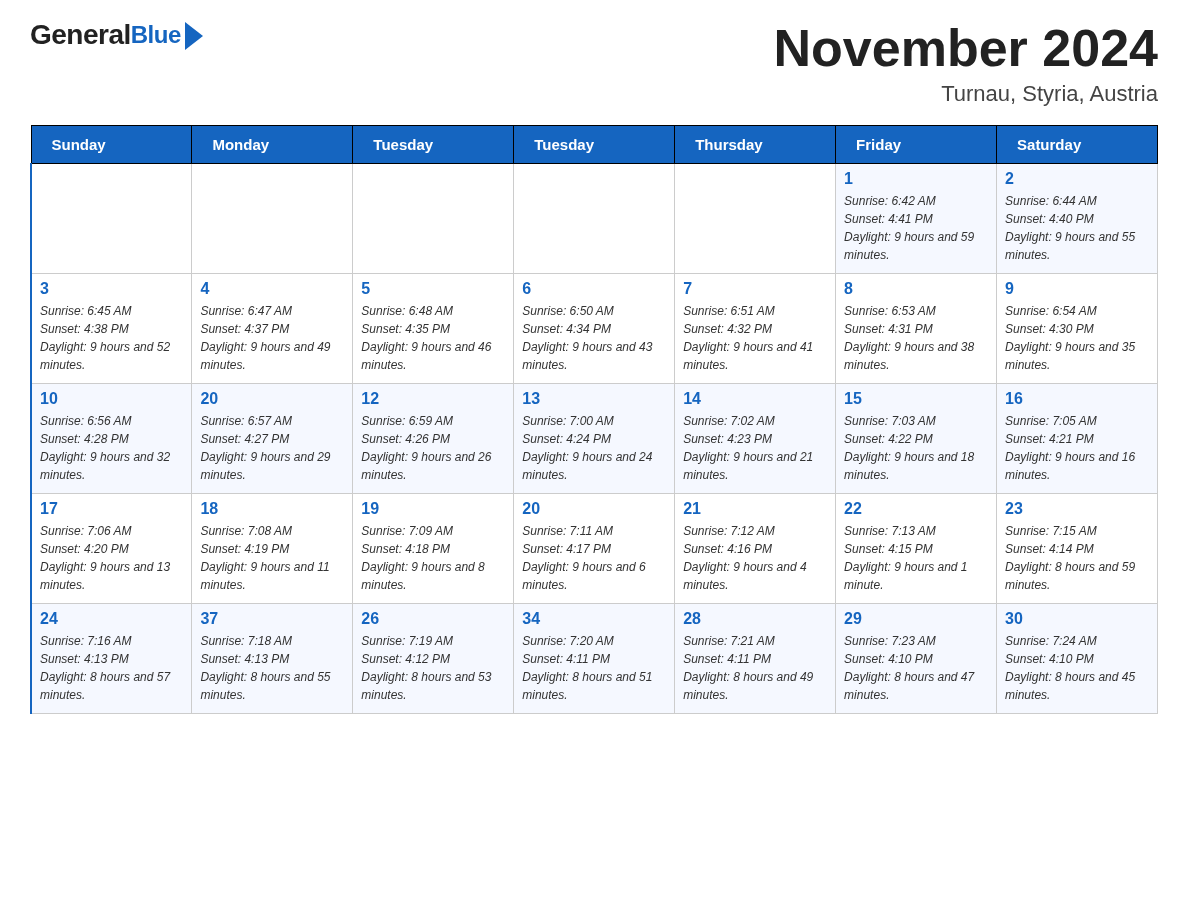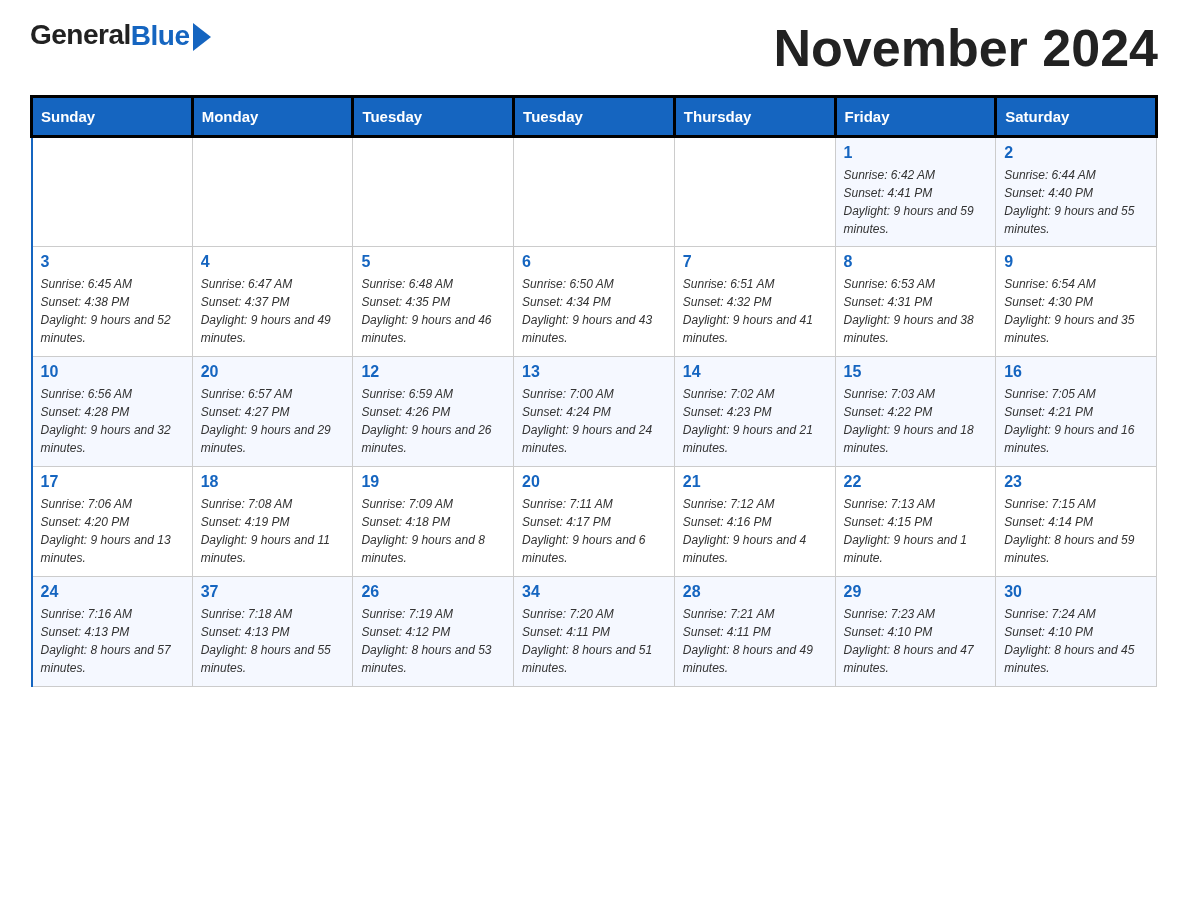--- a/index.html
+++ b/index.html
@@ -28,21 +28,21 @@
       color: #222;
       letter-spacing: -0.5px;
       line-height: 1.1;
     }
     .logo-blue-arrow {
       display: flex;
       align-items: center;
       gap: 0;
     }
     .logo-blue {
-      font-size: 28px;
+      font-size: 24px;
       font-weight: bold;
       color: #1565c0;
       letter-spacing: -0.5px;
     }
     .logo-arrow {
       width: 0;
       height: 0;
       border-top: 14px solid transparent;
       border-bottom: 14px solid transparent;
       border-left: 18px solid #1565c0;
@@ -66,23 +66,23 @@
     table {
       width: 100%;
       border-collapse: collapse;
       table-layout: fixed;
     }
     thead tr th {
       background-color: #1565c0;
       color: #fff;
       font-size: 15px;
       font-weight: bold;
-      padding: 10px 8px;
+      padding: 10px 20px;
       text-align: left;
-      border: 3px solid #000000;
+      border: 1px solid #000000;
     }
     tbody tr td {
       border: 1px solid #ccc;
       vertical-align: top;
       padding: 6px 8px;
       font-size: 12.5px;
       color: #222;
       height: 110px;
     }
     .day-number {
@@ -117,20 +117,21 @@
 <div class="header">
   <div class="logo">
     <div class="logo-text-general">General</div>
     <div class="logo-blue-arrow">
       <span class="logo-blue">Blue</span>
       <div class="logo-arrow"></div>
     </div>
   </div>
   <div class="title-block">
     <div class="page-title">November 2024</div>
+    <div class="subtitle">Turnau, Styria, Austria</div>
   </div>
 </div>
 
 <table>
   <thead>
     <tr>
     <th>Sunday</th>
         <th>Monday</th>
         <th>Tuesday</th>
         <th>Tuesday</th>

